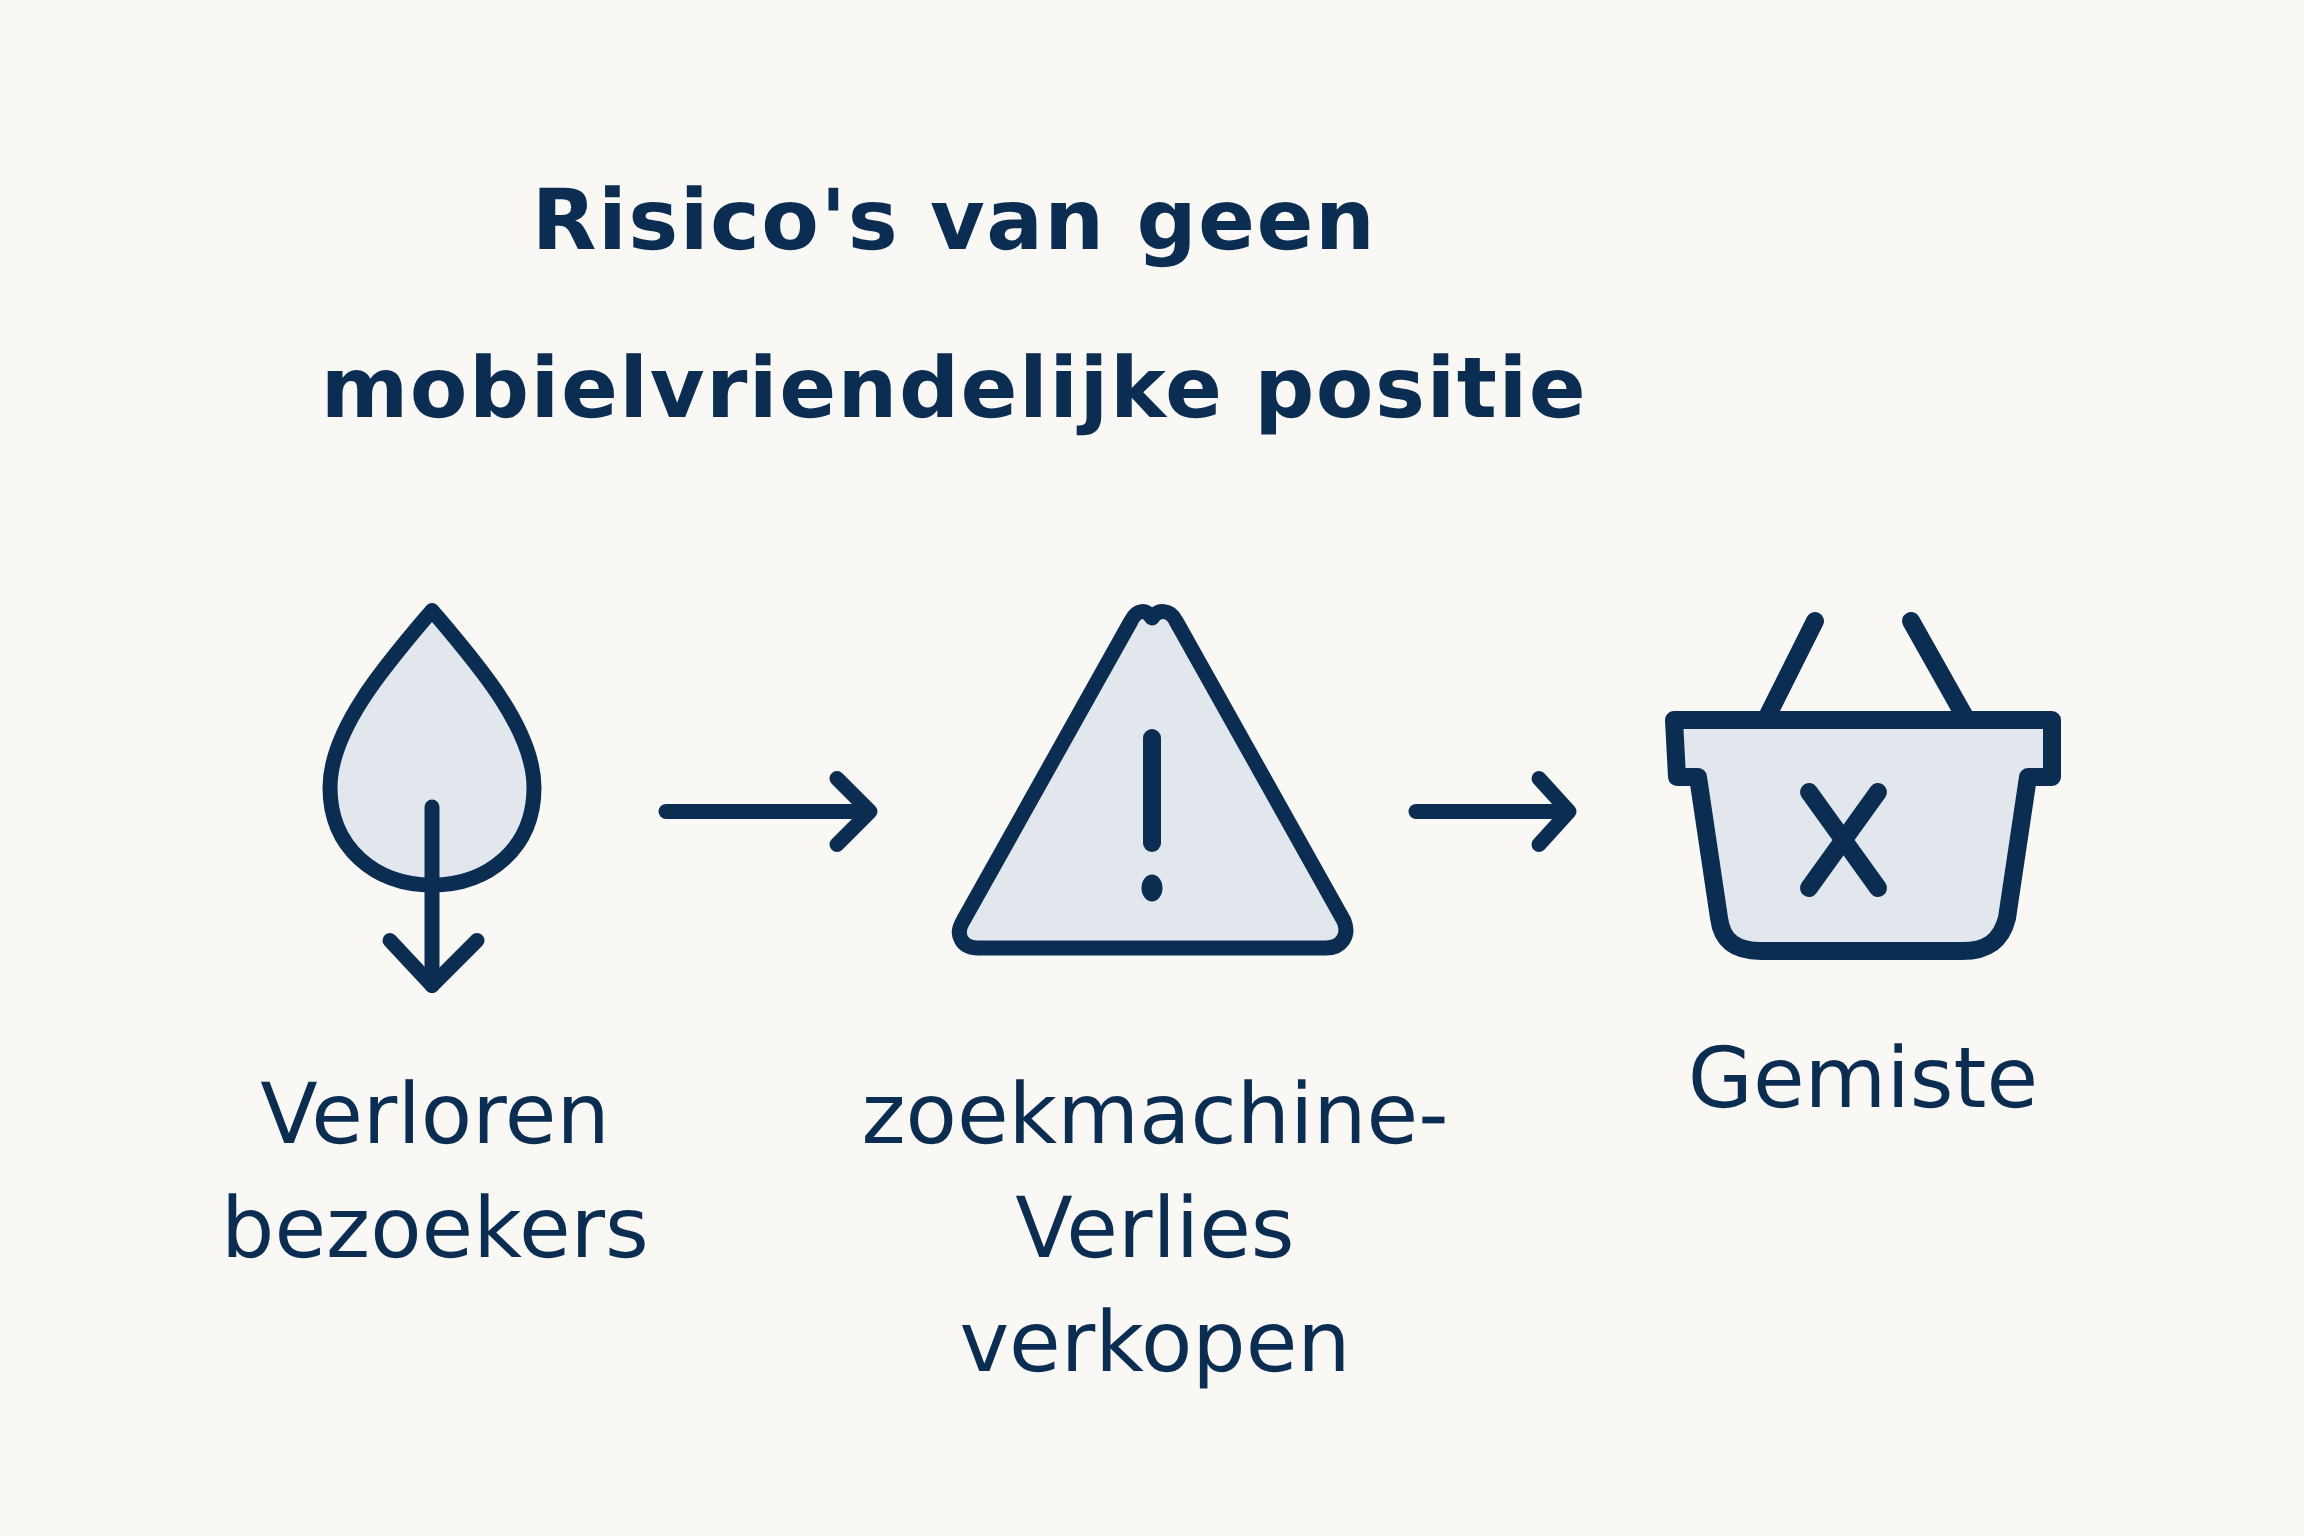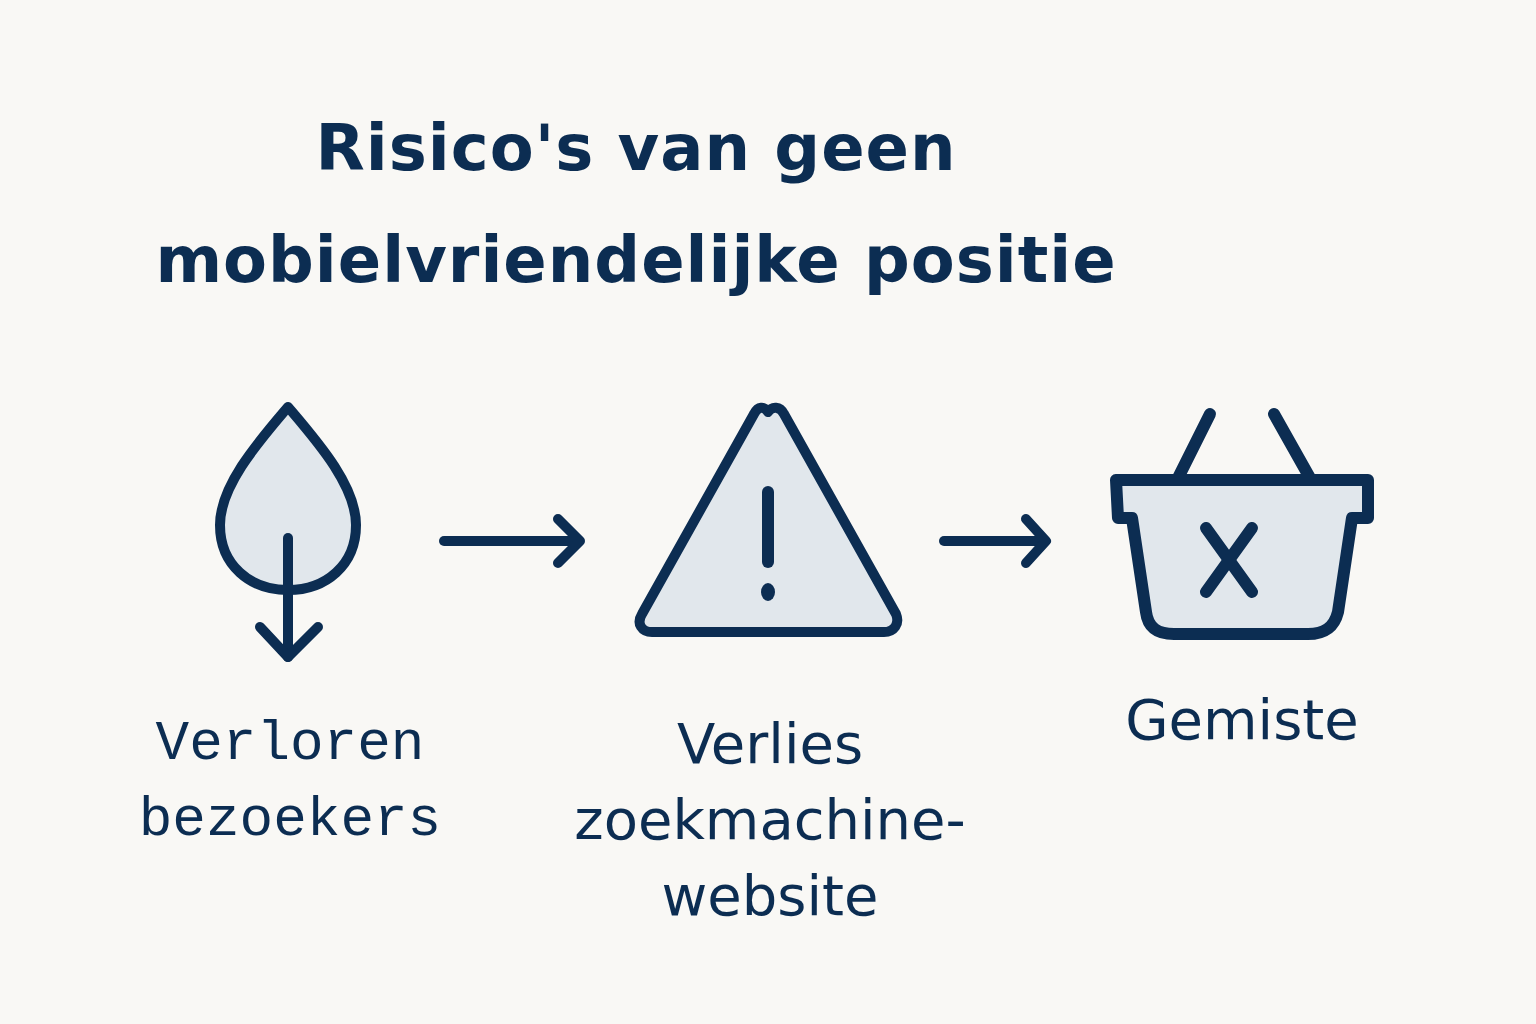--- a/index.html
+++ b/index.html
@@ -7,21 +7,21 @@
     width: 1536px; height: 1024px;
     background: #f9f8f5;
     position: relative;
     overflow: hidden;
     font-family: "DejaVu Sans", sans-serif;
     color: #0c2d52;
   }
   .title {
     position: absolute; left: 0; top: 92px; width: 1272px;
     text-align: center;
-    font-size: 64px; font-weight: bold; line-height: 112px;
+    font-size: 56px; font-weight: bold; line-height: 112px;
     color: #0c2d52;
     letter-spacing: 1px;
   }
   .icon { position: absolute; }
   .label {
     position: absolute;
     text-align: center;
     font-size: 56px; line-height: 76px;
     color: #0c2d52;
   }
@@ -57,26 +57,26 @@
 </svg>
 
 <svg class="icon" style="left:1100px; top:400px;" width="290" height="250" viewBox="0 0 290 250">
   <line x1="110" y1="14" x2="78" y2="78" stroke="#0c2d52" stroke-width="12" stroke-linecap="round"></line>
   <line x1="174" y1="14" x2="210" y2="78" stroke="#0c2d52" stroke-width="12" stroke-linecap="round"></line>
   <path d="M16 80 L 268 80 L 268 118 L 252 118 L 238 212 C 234 228, 224 234, 208 234 L 74 234 C 58 234, 48 228, 46 212 L 32 118 L 18 118 Z" fill="#e1e7ec" stroke="#0c2d52" stroke-width="12" stroke-linejoin="round"></path>
   <line x1="106" y1="128" x2="152" y2="192" stroke="#0c2d52" stroke-width="12" stroke-linecap="round"></line>
   <line x1="152" y1="128" x2="106" y2="192" stroke="#0c2d52" stroke-width="12" stroke-linecap="round"></line>
 </svg>
 
-<div class="label" style="left:90px; top:706px; width:400px;font-family:Liberation Mono, monospace;">
+<div class="label" style="left:90px; top:706px; width:400px;">
   <div>Verloren</div>
   <div>bezoekers</div>
 </div>
 
 <div class="label" style="left:520px; top:706px; width:500px;">
+  <div>zoekmachine-</div>
   <div>Verlies</div>
-  <div>zoekmachine-</div>
-  <div>website</div>
+  <div>verkopen</div>
 </div>
 
 <div class="label" style="left:1042px; top:682px; width:400px;">
   <div>Gemiste</div>
 </div>
 
 </body></html>

